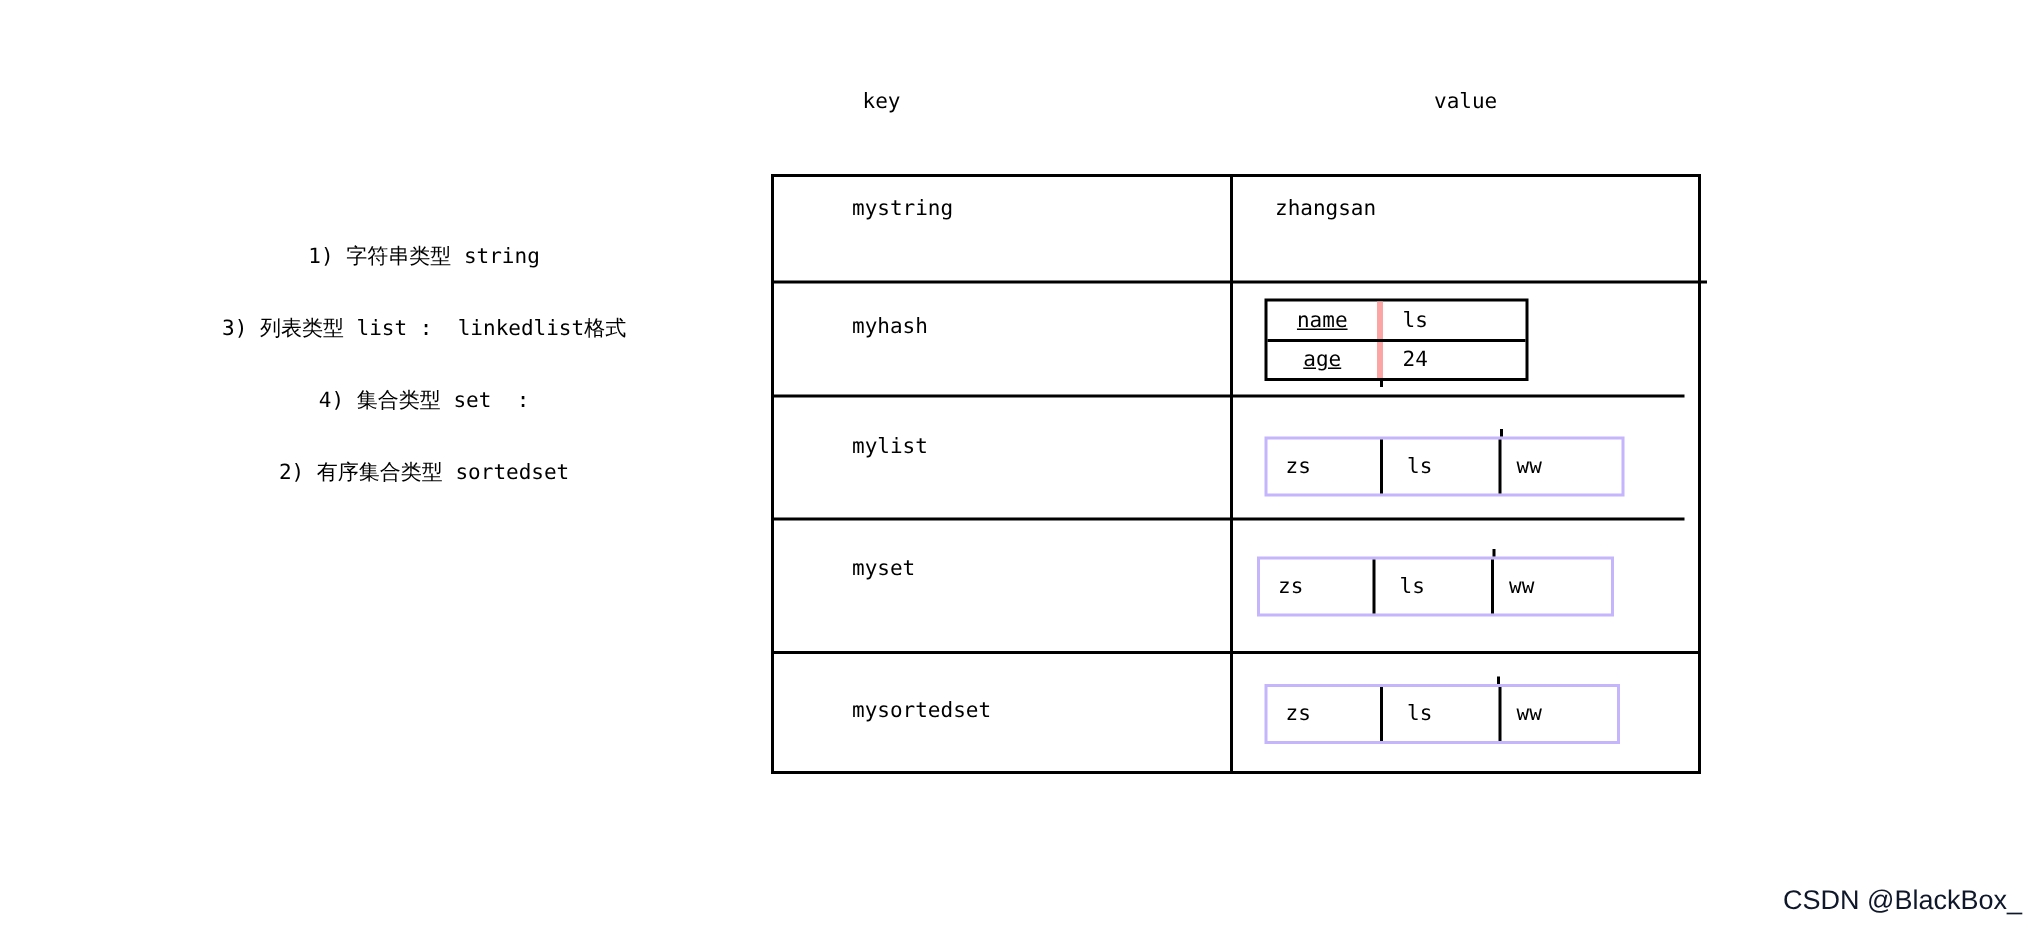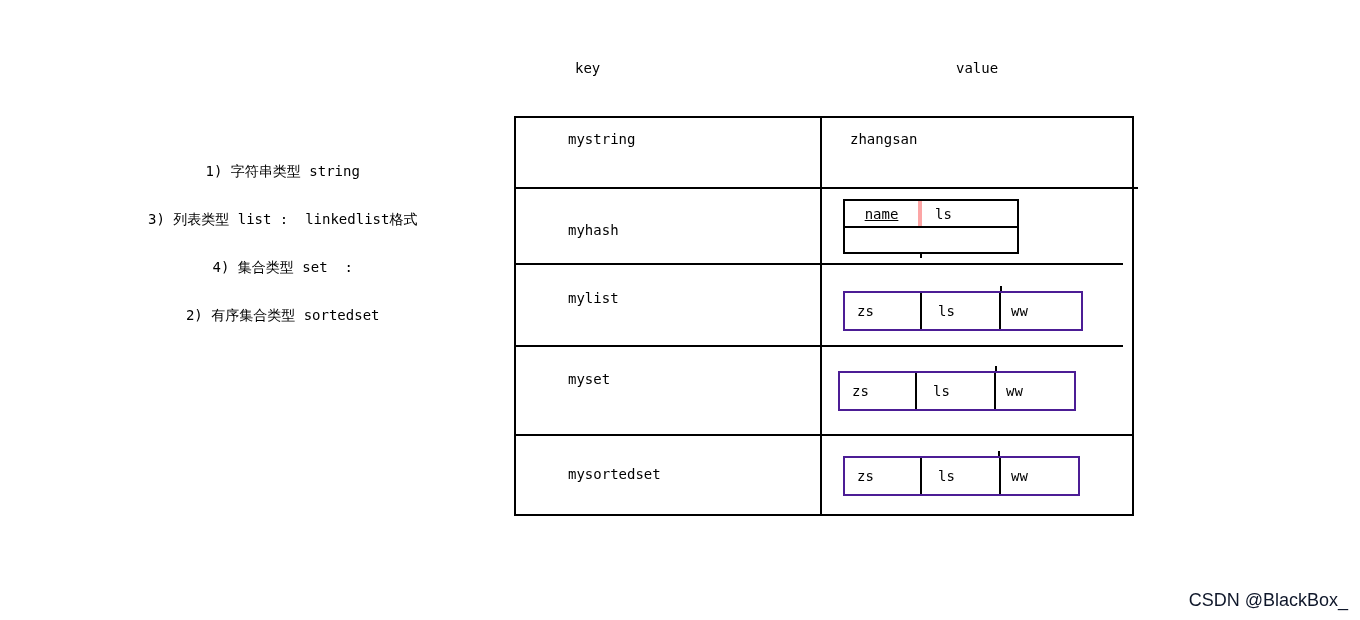--- a/index.html
+++ b/index.html
@@ -24,40 +24,40 @@
   .vline{position:absolute;left:820px;top:116px;width:2px;height:398px;background:#000;}
   .hline{position:absolute;left:514px;height:2px;background:#000;}
   #hl1{top:187px;width:624px;}   
   #hl2{top:263px;width:609px;}   
   #hl3{top:345px;width:609px;}
   #hl4{top:434px;width:620px;}
 
   
   .keylabel{position:absolute;left:568px;font-size:14px;}
   #key-mystring{top:131px;}
-  #key-myhash{top:210px;margin-top:12px;}
+  #key-myhash{top:210px;}
   #key-mylist{top:290px;}
   #key-myset{top:371px;}
   #key-mysortedset{top:466px;}
 
   
   .valtext{position:absolute;left:850px;top:131px;font-size:14px;}
 
   
   .hash{position:absolute;left:843px;top:199px;width:176px;height:55px;
         border:2px solid #000;box-sizing:border-box;}
   .hash-row{display:flex;box-sizing:border-box;}
   .hash-row.first{height:27px;border-bottom:2px solid #000;}
   .hash-row.second{height:24px;}
   .hash-f{width:77px;border-right:4px solid #fca5a5;box-sizing:border-box;
           display:flex;align-items:center;justify-content:center;font-size:14px;text-decoration:underline;}
   .hash-v{flex:1;display:flex;align-items:center;padding-left:13px;font-size:14px;}
 
   
-  .list{position:absolute;border:2px solid #4c1d95;box-sizing:border-box;display:flex;height:40px;}
+  .list{position:absolute;border:2px solid #c4b5fd;box-sizing:border-box;display:flex;height:40px;}
   #list-mylist{left:843px;top:291px;width:240px;}
   #list-myset{left:838px;top:371px;width:238px;}
   #list-mysortedset{left:843px;top:456px;width:237px;}
   .list .cell{display:flex;align-items:center;padding-left:12px;font-size:14px;box-sizing:border-box;}
   .list .c1{width:77px;border-right:2px solid #000;}
   .list .c2{width:79px;border-right:2px solid #000;padding-left:16px;}
   .list .c3{flex:1;padding-left:10px;}
 
   
   .stub{position:absolute;width:2px;background:#000;}
@@ -98,20 +98,24 @@
   <div class="keylabel" id="key-myset">myset</div>
   <div class="keylabel" id="key-mysortedset">mysortedset</div>
 
   <div class="valtext">zhangsan</div>
 
   <div class="hash">
     <div class="hash-row first">
       <div class="hash-f">name</div>
       <div class="hash-v">ls</div>
     </div>
+    <div class="hash-row second">
+      <div class="hash-f">age</div>
+      <div class="hash-v">24</div>
+    </div>
   </div>
   <div class="stub" id="hash-stub"></div>
 
   <div class="list" id="list-mylist">
     <div class="cell c1">zs</div>
     <div class="cell c2">ls</div>
     <div class="cell c3">ww</div>
   </div>
   <div class="stub" id="tick-mylist"></div>
 

